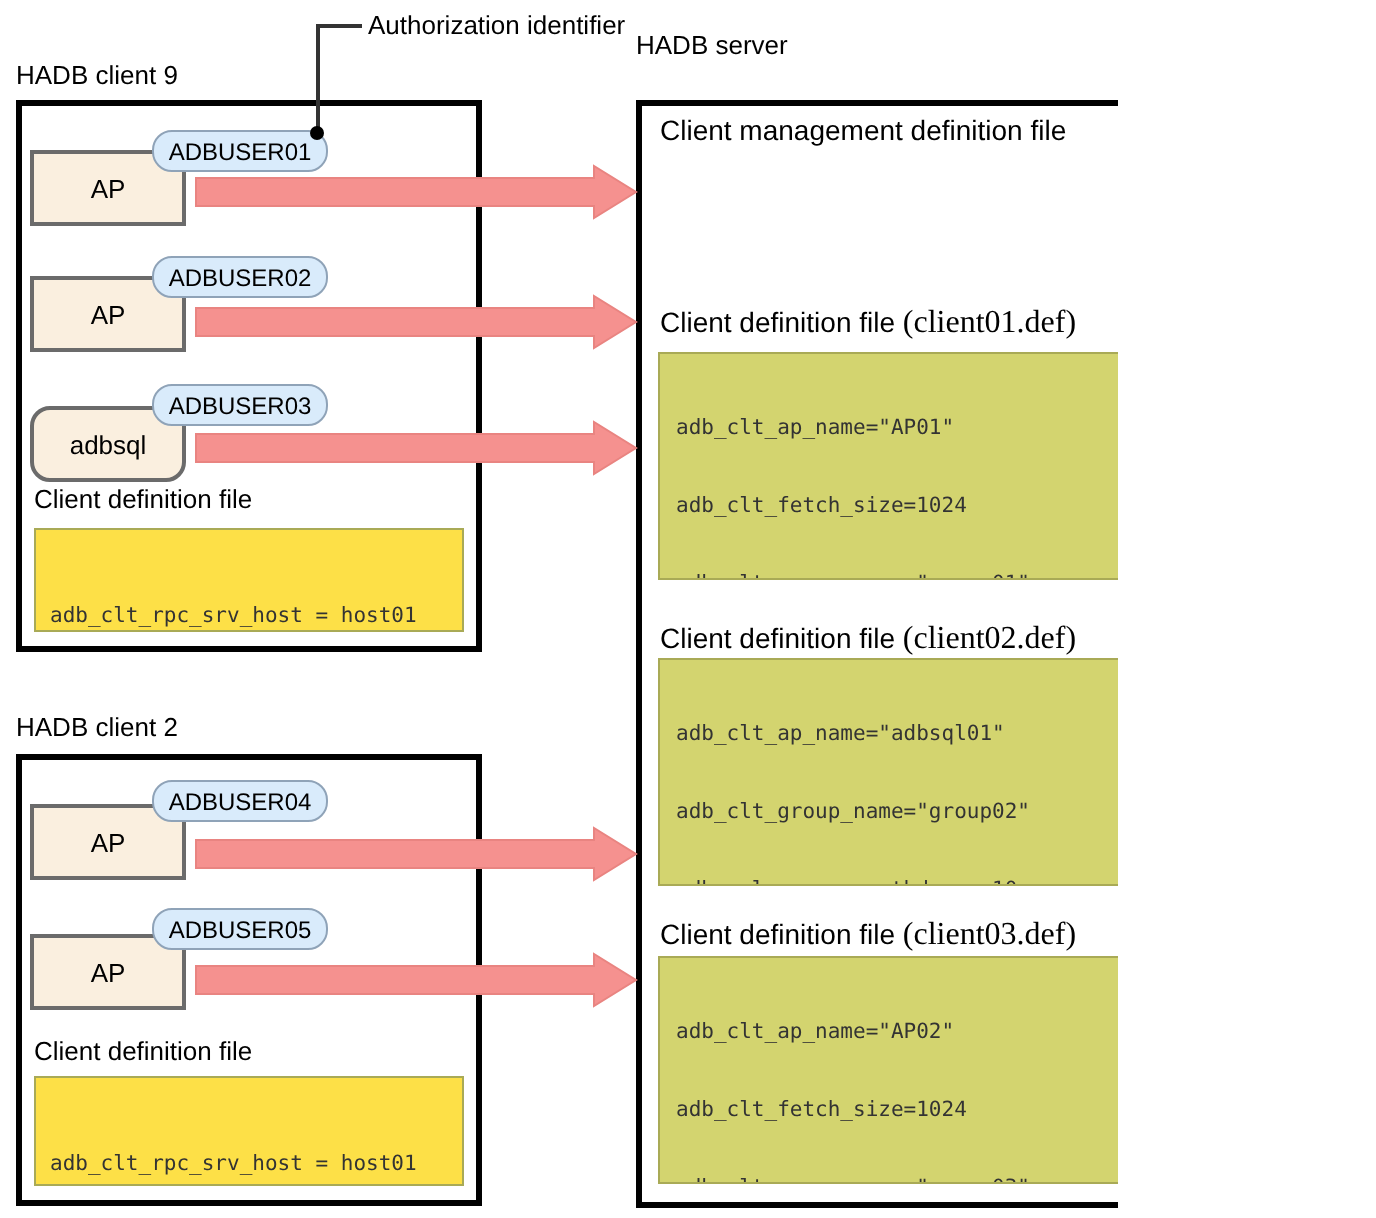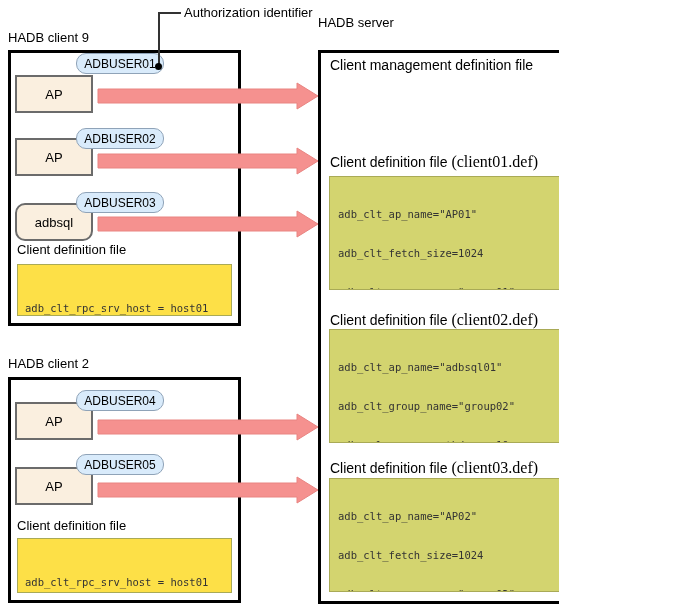--- a/index.html
+++ b/index.html
@@ -38,21 +38,21 @@
 
 <div class="stage">
 
   <div class="sect-label" style="left:184px; top:5px;">Authorization identifier</div>
   <div class="callout-line" style="left:158px; top:12px; width:23px; height:2px;"></div>
   <div class="callout-line" style="left:158px; top:12px; width:2px; height:54px;"></div>
   <div class="dot" style="left:155px; top:63px;"></div>
 
   <div class="sect-label" style="left:8px; top:30px;">HADB client 9</div>
   <div class="frame" style="left:8px; top:50px; width:233px; height:276px;">
-    <div class="badge" style="left:65px; top:0;">ADBUSER01</div>
+    <div class="badge" style="left:65px; top:12px;">ADBUSER01</div>
     <div class="ap" style="left:4px; top:22px;">AP</div>
     <div class="badge" style="left:65px; top:75px;">ADBUSER02</div>
     <div class="ap" style="left:4px; top:85px;">AP</div>
     <div class="badge" style="left:65px; top:139px;">ADBUSER03</div>
     <div class="ap" style="left:4px; top:150px;border-radius:10px;">adbsql</div>
     <div class="sect-label" style="left:6px; top:189px;">Client definition file</div>
     <div class="code-box green-c" style="left:6px; top:211px; width:215px; height:52px;">
       <div>adb_clt_rpc_srv_host = host01</div>
     </div>
   </div>

